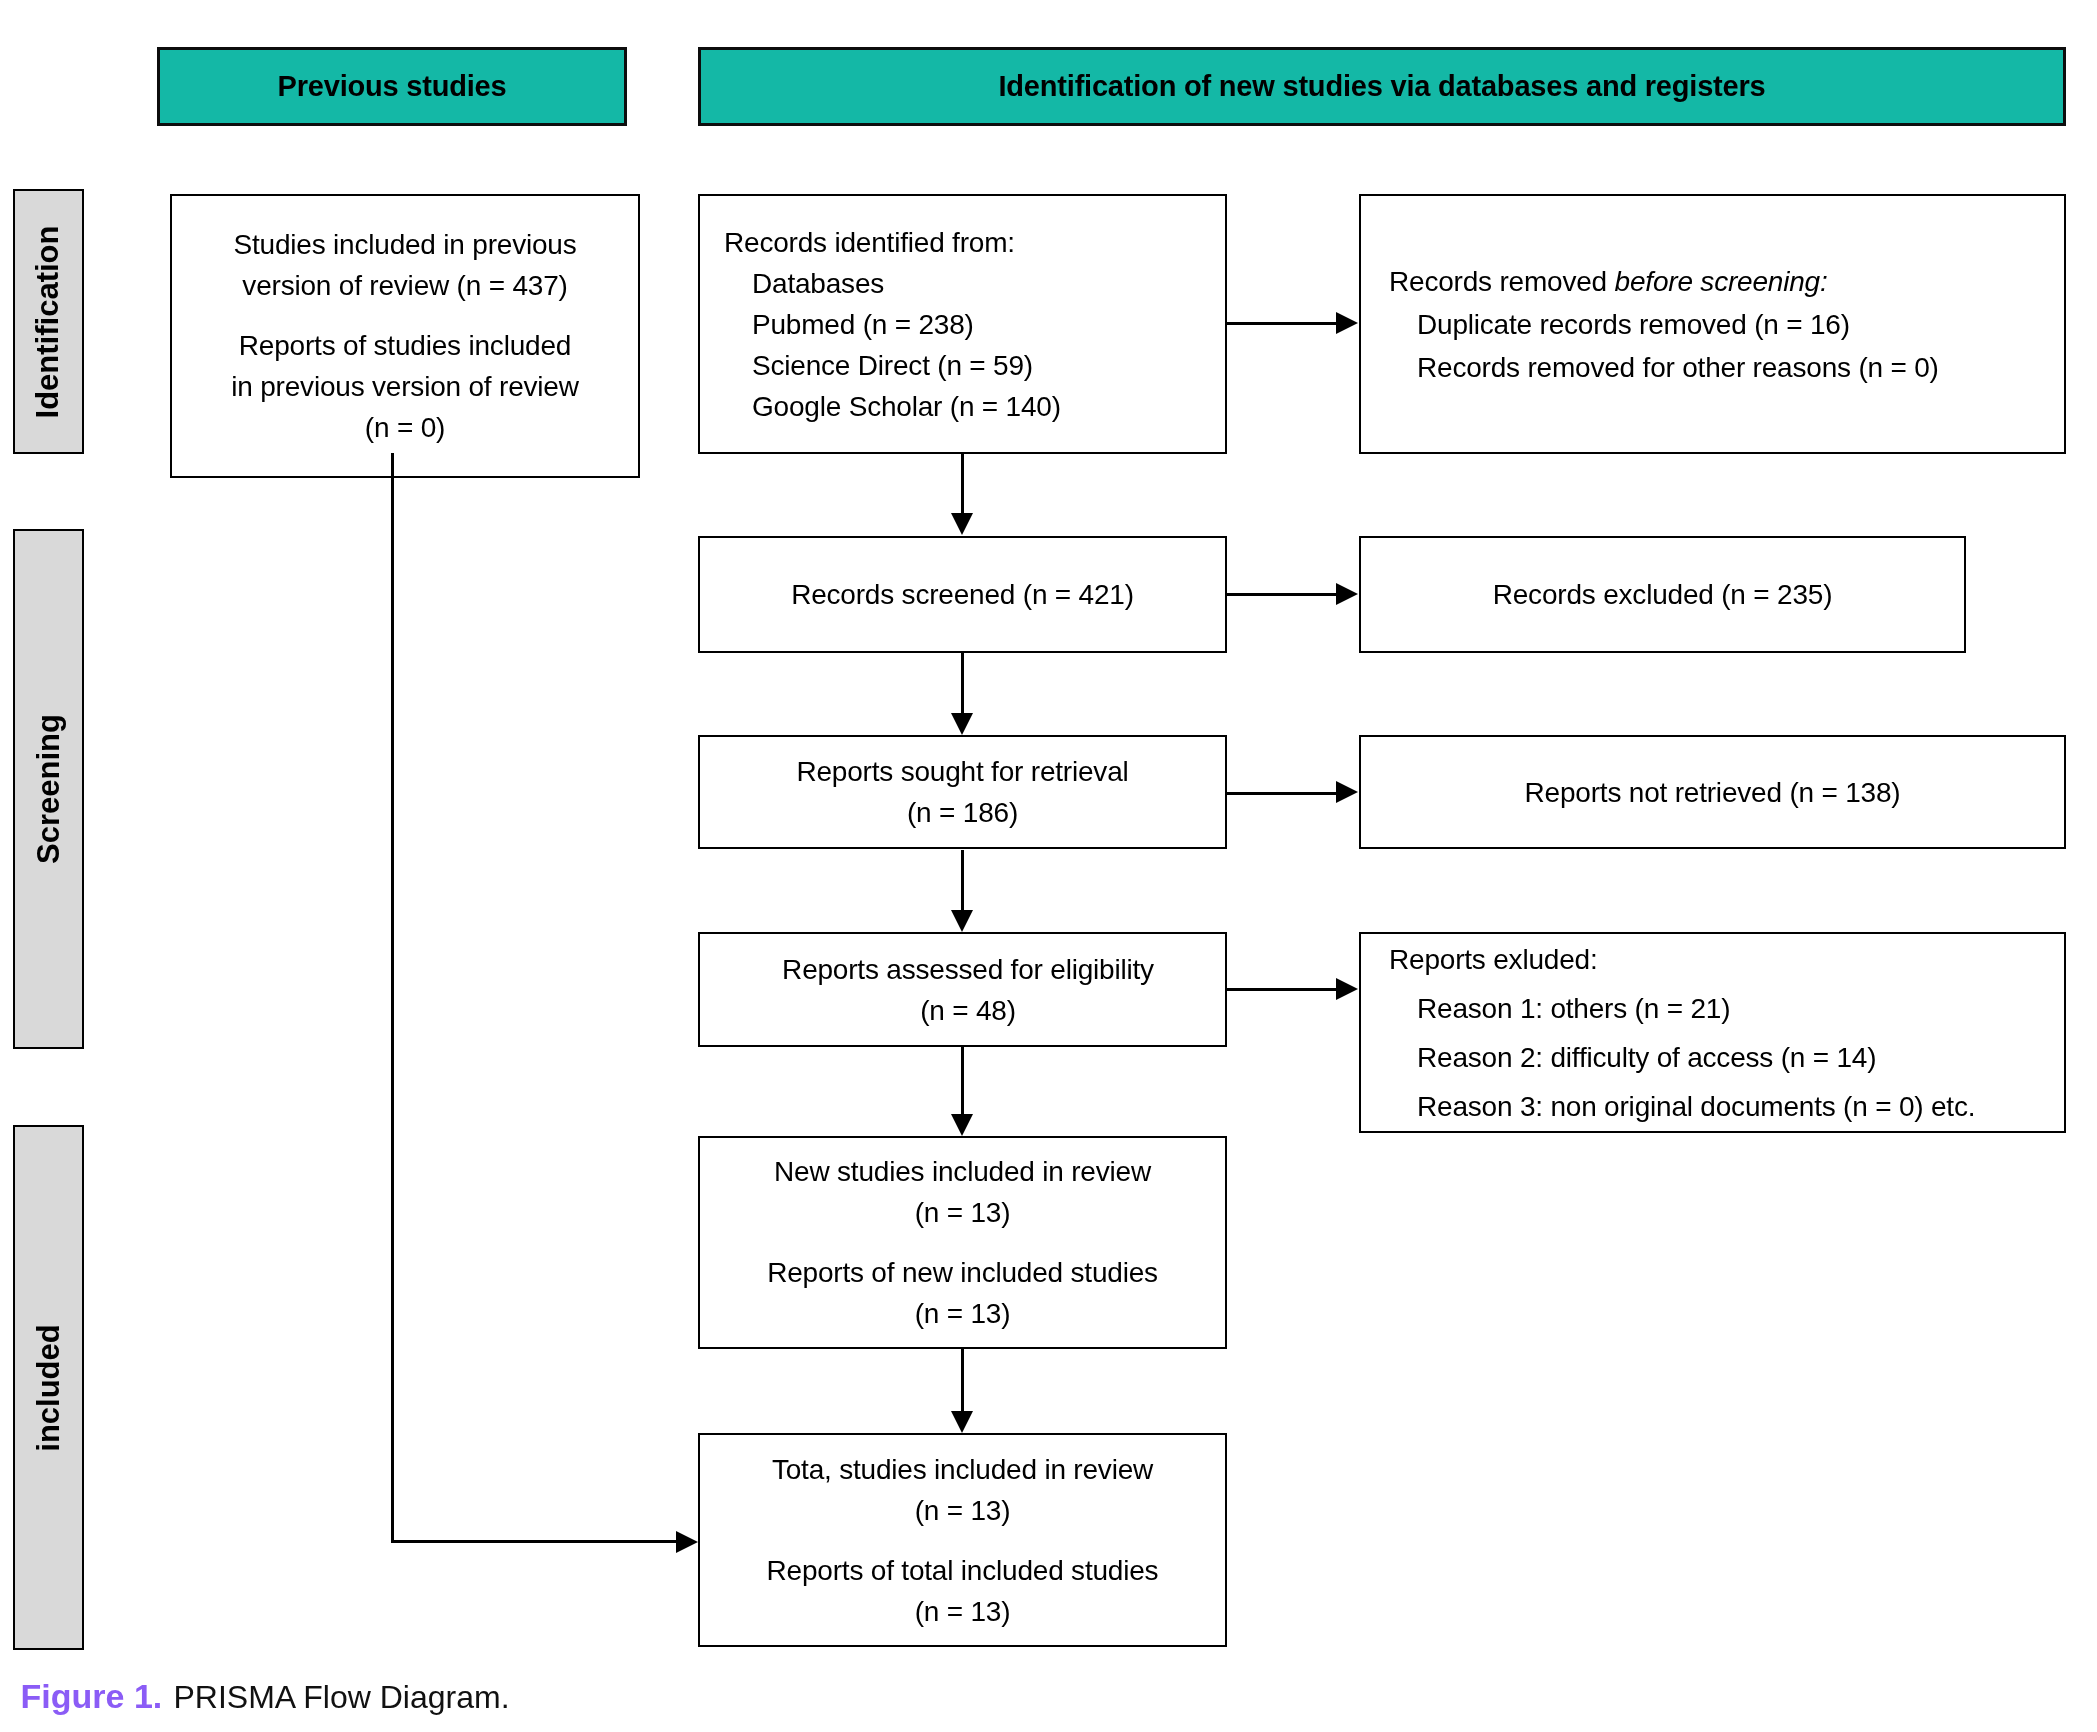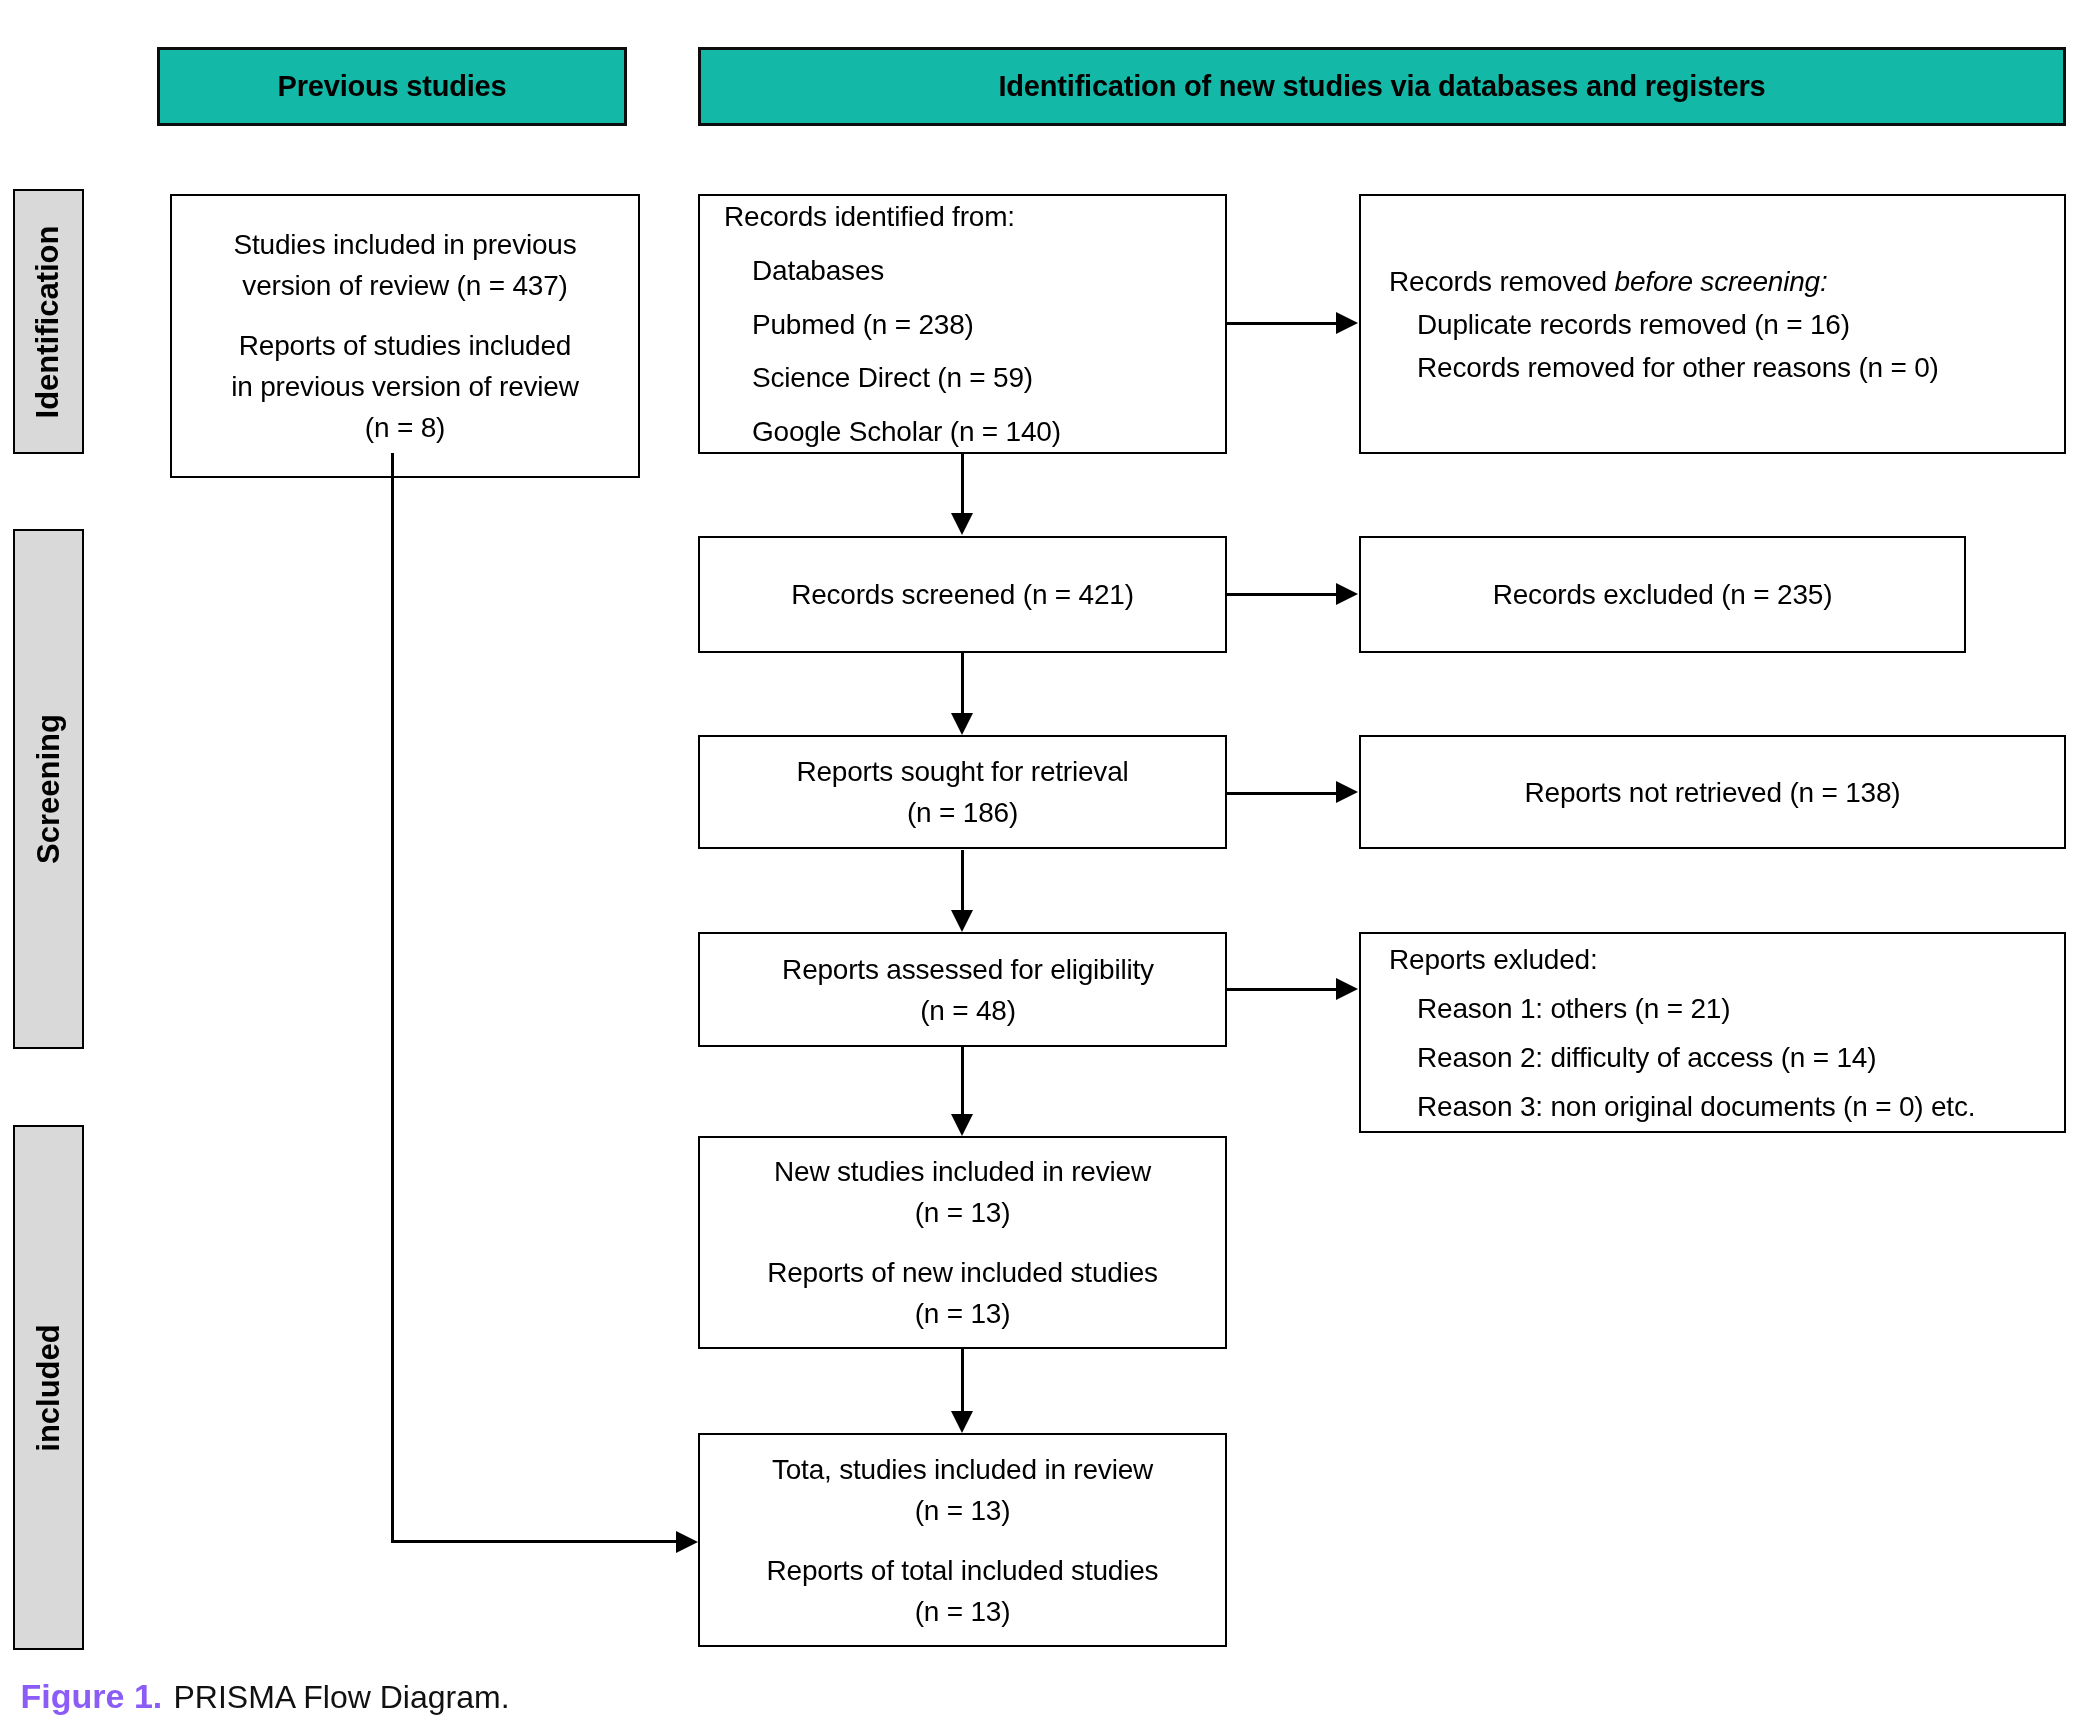--- a/index.html
+++ b/index.html
@@ -57,21 +57,21 @@
 
   
   #h-prev      { left: 157px;  top: 47px;   width: 470px;  height: 79px; }
   #h-newid     { left: 698px;  top: 47px;   width: 1368px; height: 79px; }
 
   #bar-ident   { left: 13px;   top: 189px;  width: 71px;  height: 265px; }
   #bar-screen  { left: 13px;   top: 529px;  width: 71px;  height: 520px; }
   #bar-incl    { left: 13px;   top: 1125px; width: 71px;  height: 525px; }
 
   #b-prev      { left: 170px;  top: 194px;  width: 470px;  height: 284px; }
-  #b-identified{ left: 698px;  top: 194px;  width: 529px;  height: 260px; padding-left: 24px; justify-content: space-between; }
+  #b-identified{ left: 698px;  top: 194px;  width: 529px;  height: 260px; padding-left: 24px; }
   #b-removed   { left: 1359px; top: 194px;  width: 707px;  height: 260px; padding-left: 28px; line-height: 43px; }
   #b-screened  { left: 698px;  top: 536px;  width: 529px;  height: 117px; }
   #b-excluded  { left: 1359px; top: 536px;  width: 607px;  height: 117px; }
   #b-sought    { left: 698px;  top: 735px;  width: 529px;  height: 114px; }
   #b-notret    { left: 1359px; top: 735px;  width: 707px;  height: 114px; }
   #b-assessed  { left: 698px;  top: 932px;  width: 529px;  height: 115px; padding-left: 11px; }
   #b-repexcl   { left: 1359px; top: 932px;  width: 707px;  height: 201px; padding-left: 28px; line-height: 49px; }
   #b-new       { left: 698px;  top: 1136px; width: 529px;  height: 213px; }
   #b-total     { left: 698px;  top: 1433px; width: 529px;  height: 214px; }
 
@@ -127,21 +127,21 @@
   </div>
   <div class="bar" id="bar-incl">
     <span>included</span>
   </div>
 
   <div class="box center" id="b-prev">
     <div>Studies included in previous</div>
     <div>version of review (n = 437)</div>
     <div class="para2">Reports of studies included</div>
     <div>in previous version of review</div>
-    <div>(n = 8)</div>
+    <div>(n = 0)</div>
   </div>
 
   <div class="box leftalign" id="b-identified">
     <div>Records identified from:</div>
     <div class="indent">Databases</div>
     <div class="indent">Pubmed (n = 238)</div>
     <div class="indent">Science Direct (n = 59)</div>
     <div class="indent">Google Scholar (n = 140)</div>
   </div>
 

